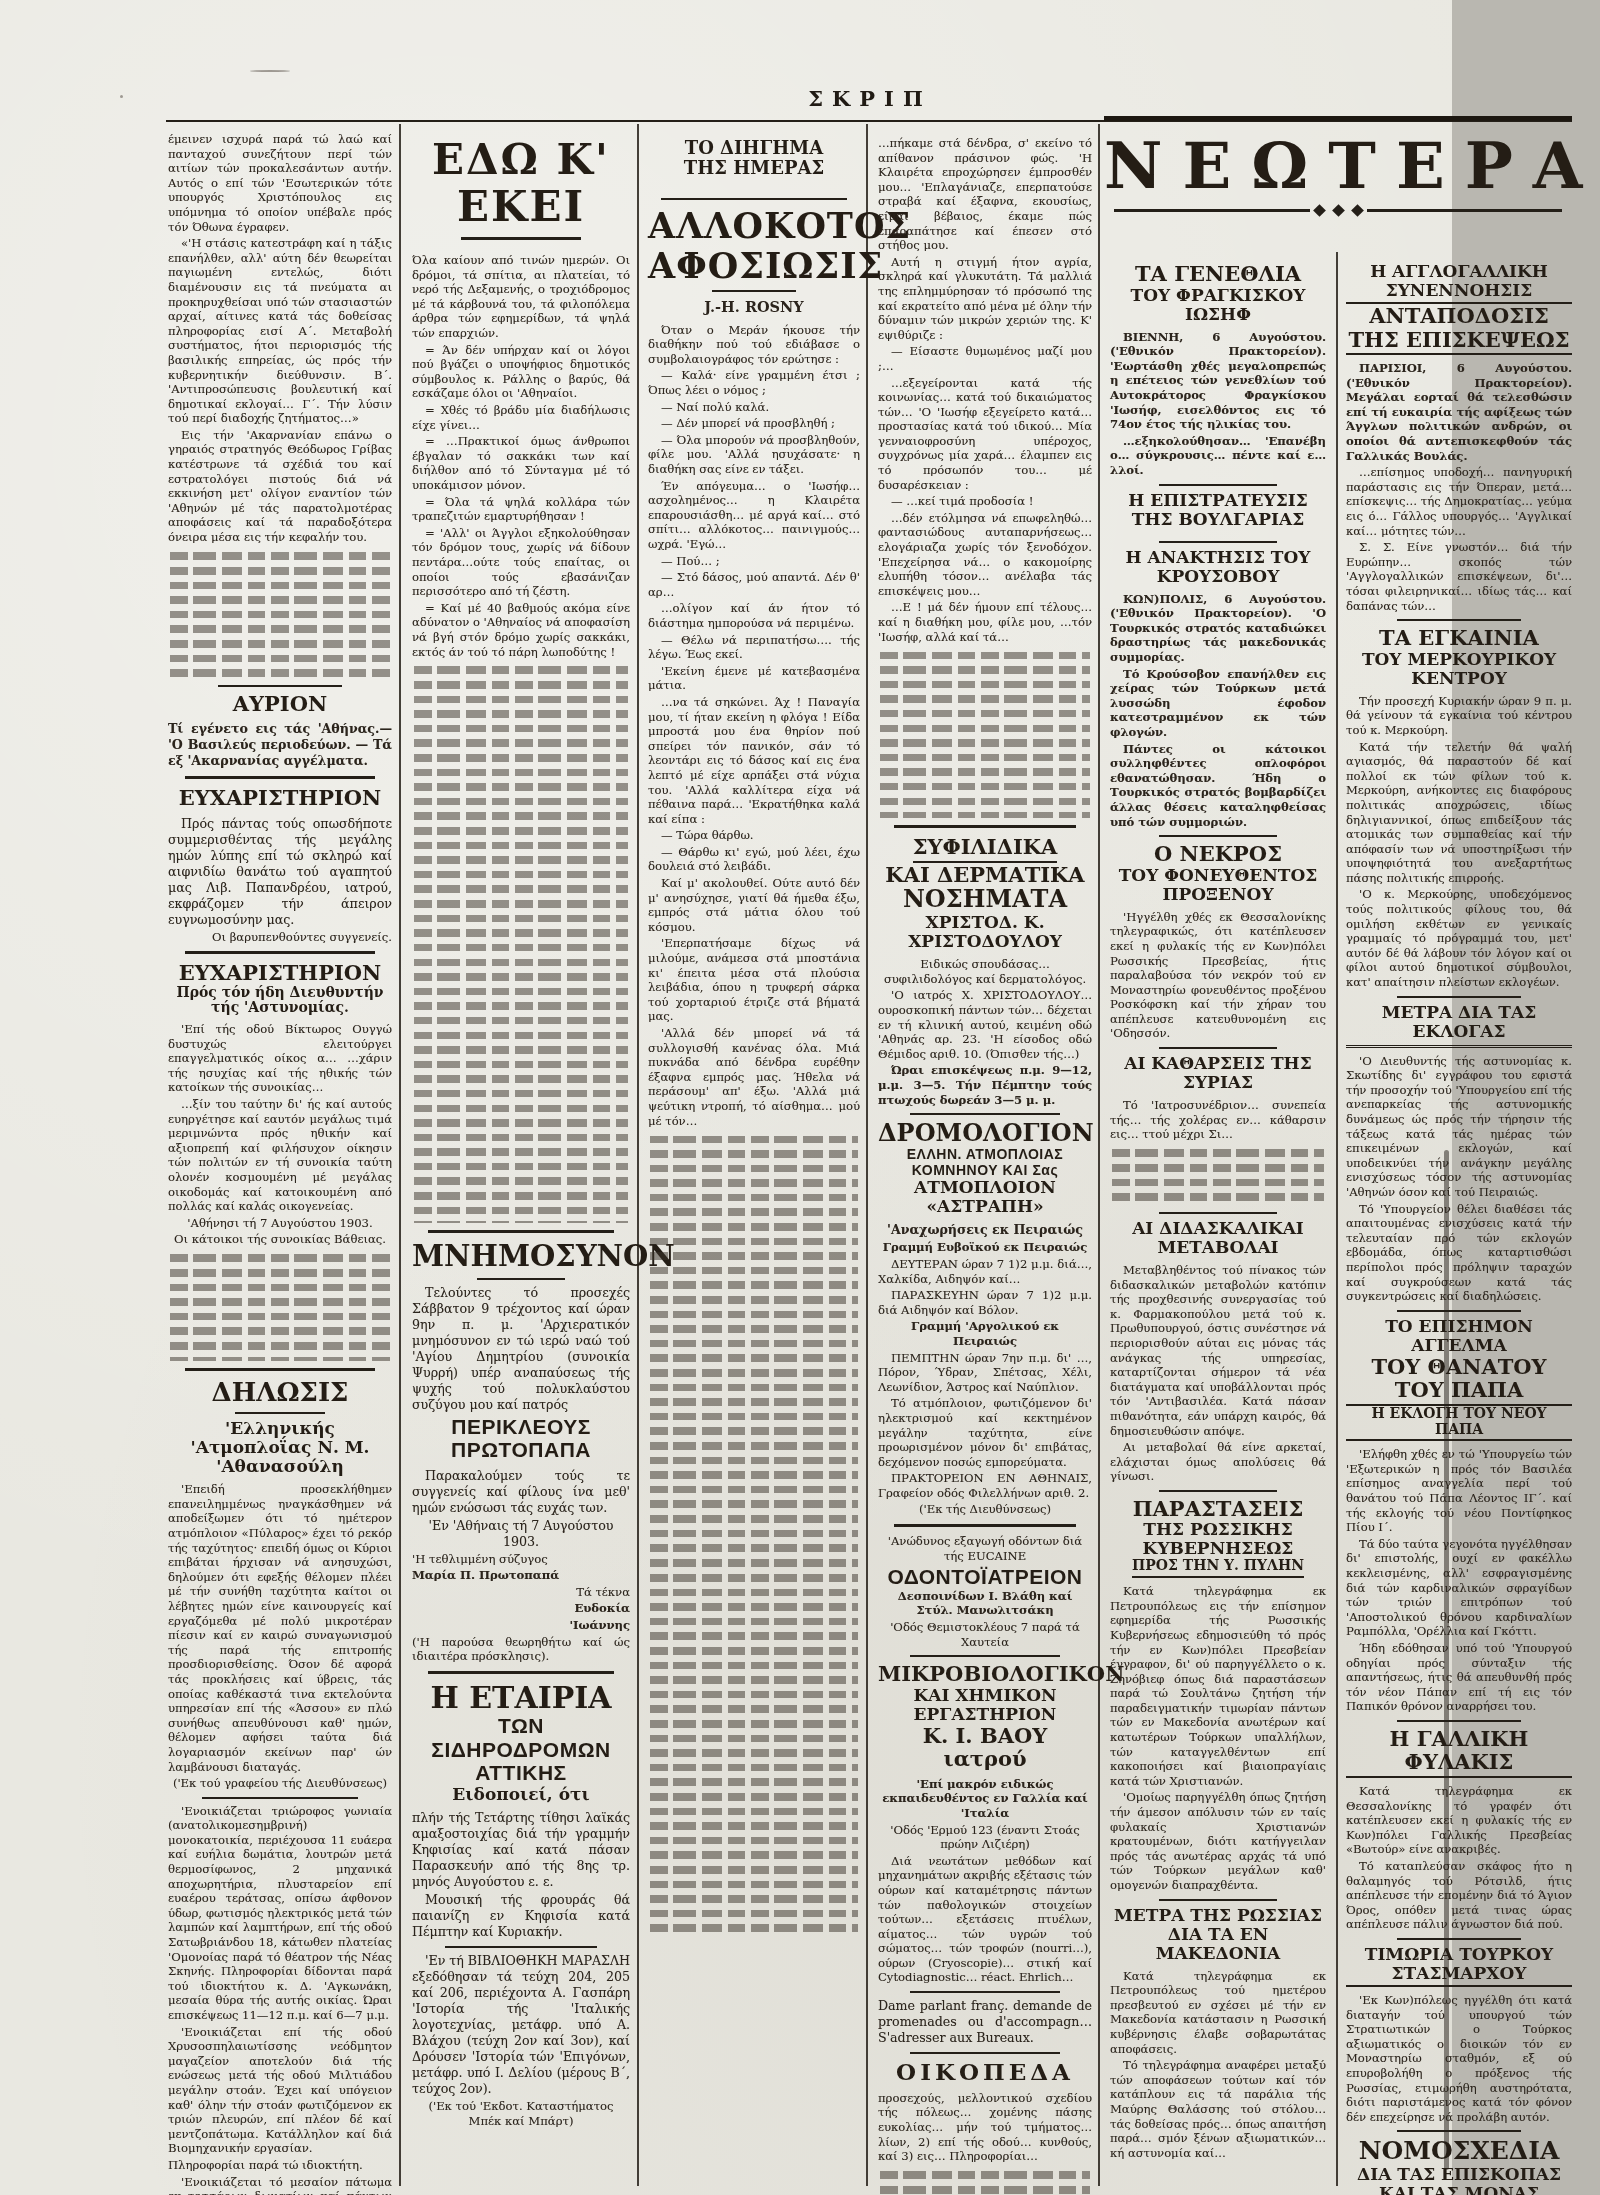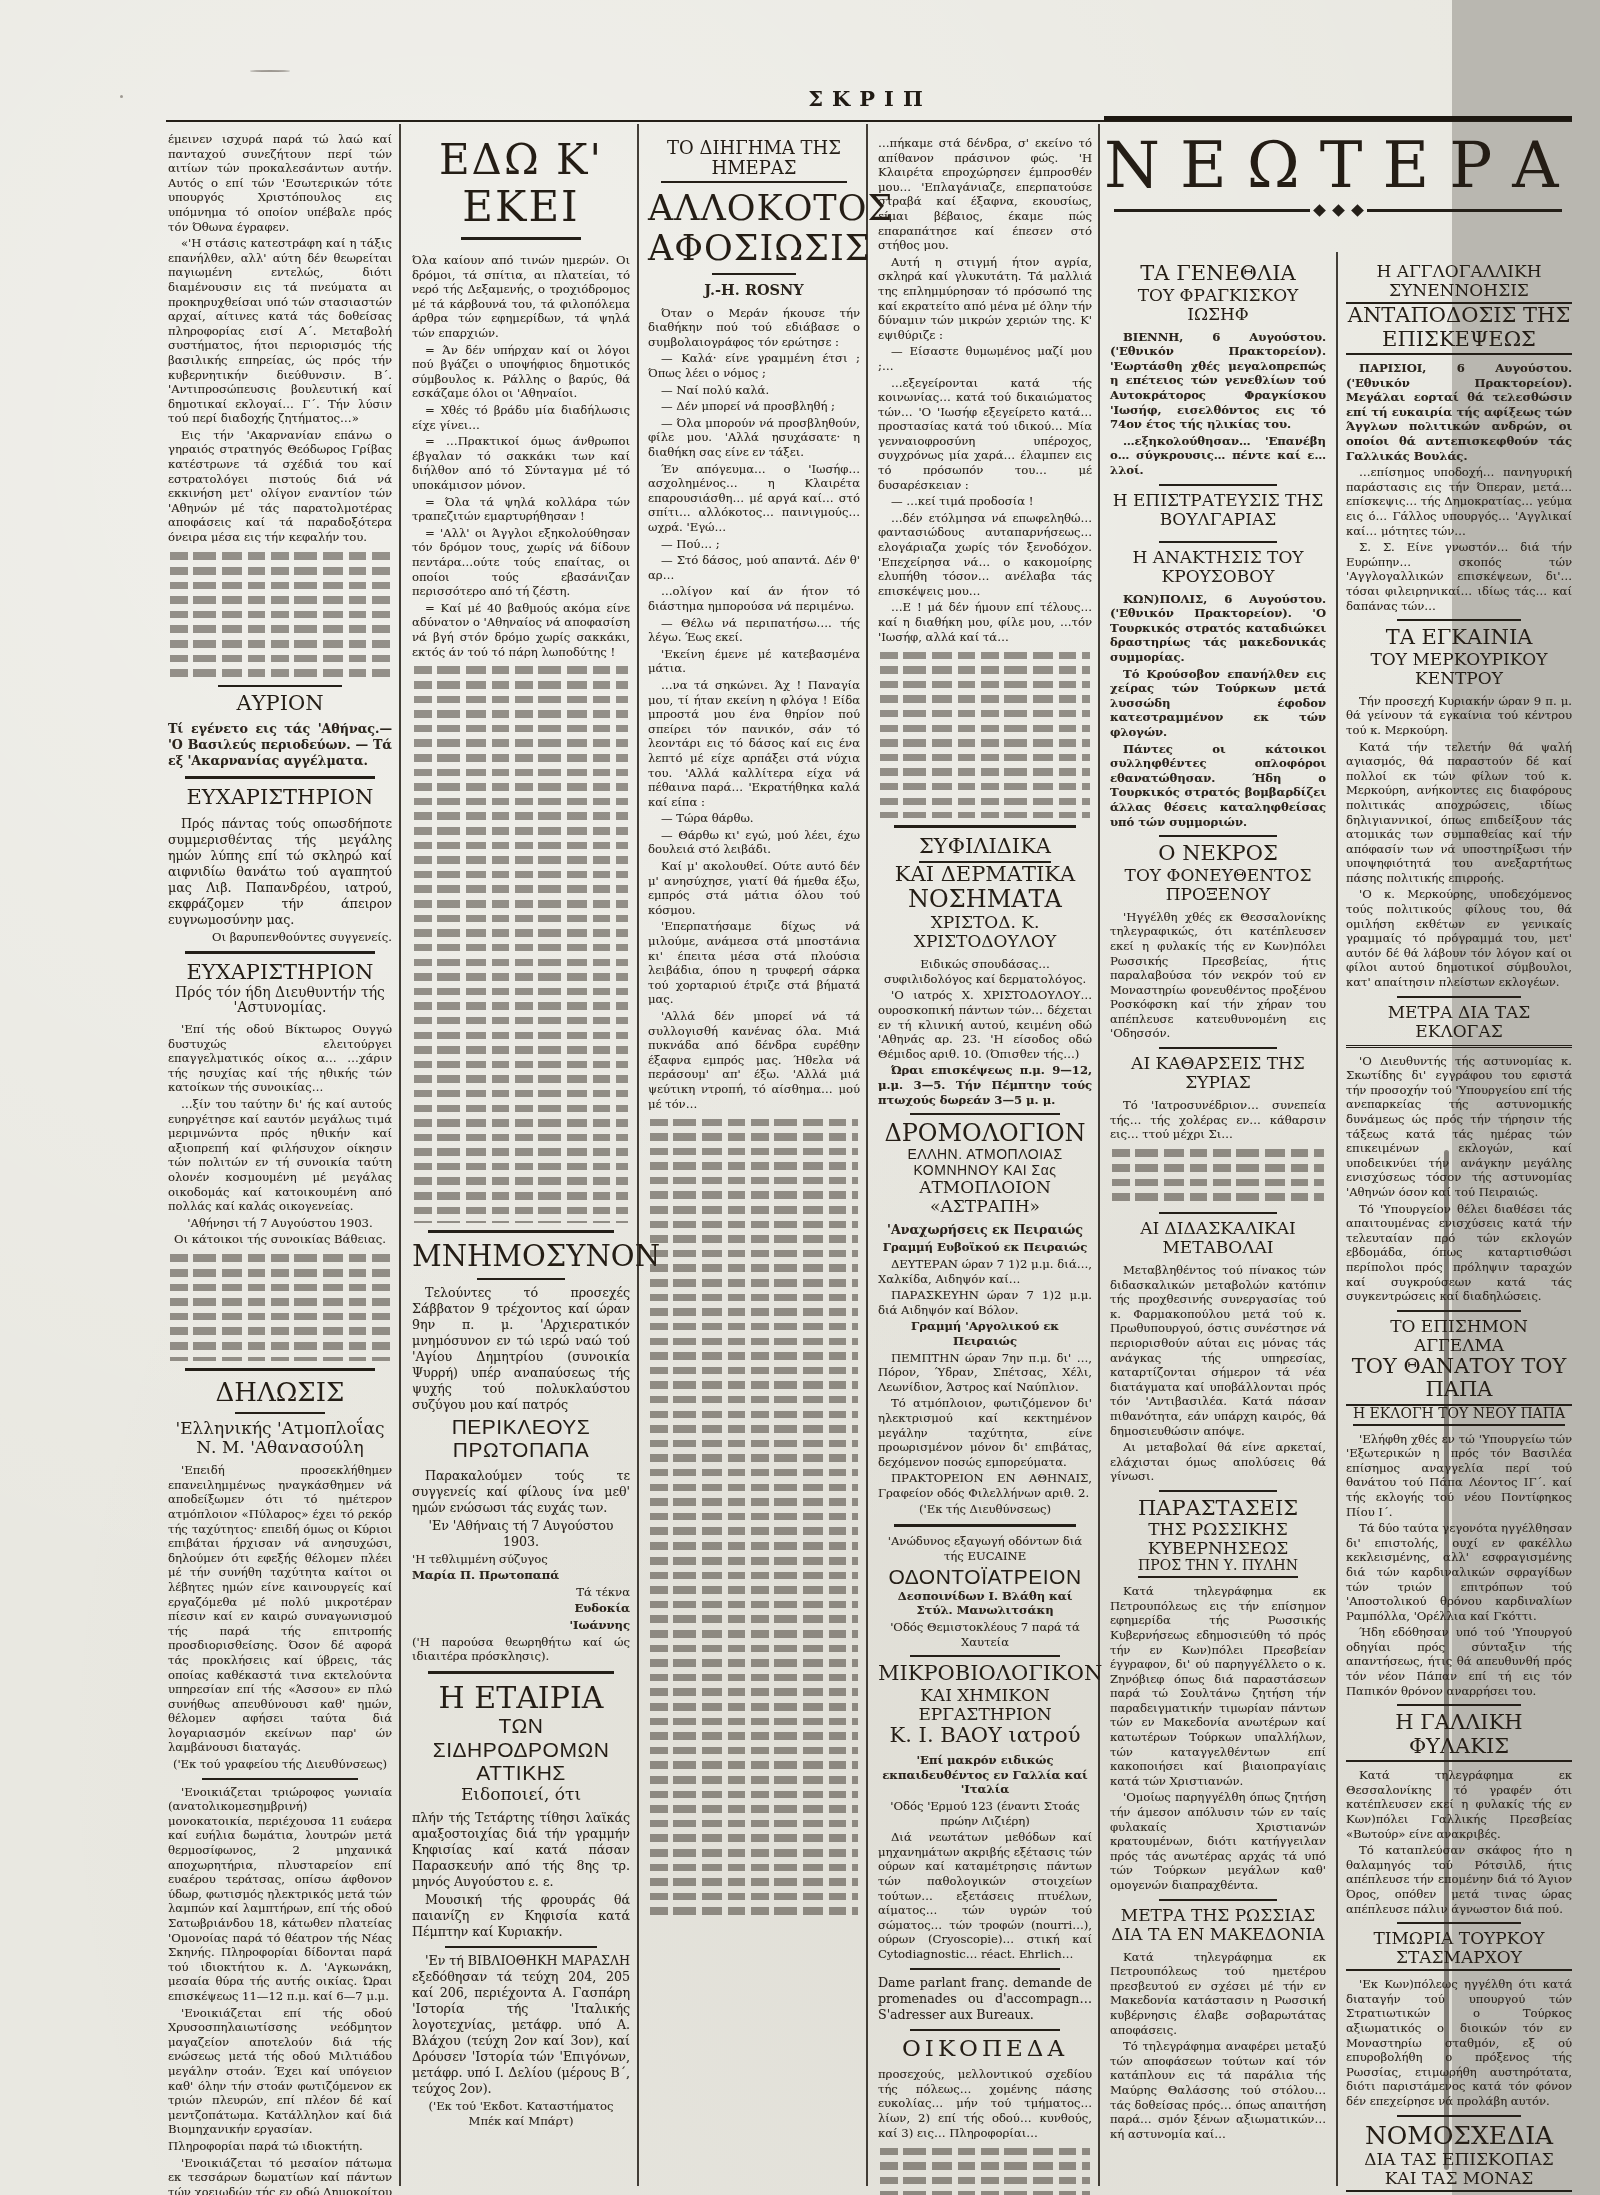--- a/index.html
+++ b/index.html
@@ -18,23 +18,23 @@
   .p-lg{font-size:12.6px;line-height:16px}
   .col{position:absolute}
   .vd{position:absolute;width:2px;background:rgba(38,32,25,.85)}
   .mast{position:absolute;left:170px;top:86px;width:1400px;text-align:center;font-weight:bold;
         font-size:21px;letter-spacing:9px;color:#211b14}
   .trule{position:absolute;left:166px;top:120px;width:1406px;height:2px;background:#241f18}
   .trule2{position:absolute;left:1104px;top:116px;width:468px;height:5px;background:#1d1811}
   .hr1{height:2px;background:#241f18;margin:5px auto}
   .hr3{height:3px;background:#241f18;margin:7px auto}
   .w40{width:40%}.w55{width:55%}.w70{width:70%}.w85{width:85%}
-  h1,h2,h3,h4{margin:0;text-align:center;font-weight:normal;color:#241d15;line-height:1.12}
+  h1,h2,h3,h4{margin:0;text-align:center;font-weight:bold;color:#241d15;line-height:1.12}
   .sec{margin-bottom:6px}
-  .kick{font-size:18px;border-bottom:2px solid #241f18;display:block;width:88%;margin:0 auto 6px;padding-bottom:3px}
+  .kick{font-size:18px;border-bottom:2px solid #241f18;display:block;width:88%;margin:0 auto 6px;padding-bottom:20px}
   .t-story{font-size:35px;letter-spacing:1px}
   .byline{font-size:14.5px;font-weight:bold;text-align:center;margin:6px 0 8px}
   .t-edo{font-size:42px;letter-spacing:2px}
   .t-neo{font-size:64px;letter-spacing:20px;text-align:center;white-space:nowrap}
   .neo-rule{display:flex;align-items:center;margin:4px 10px 0}
   .neo-rule .ln{flex:1;height:3px;background:#241f18}
   .neo-rule .dm{width:9px;height:9px;background:#241f18;transform:rotate(45deg);margin:0 5px}
   .h-md{font-size:21px}
   .h-sm{font-size:17px}
   .h-xs{font-size:14px}

